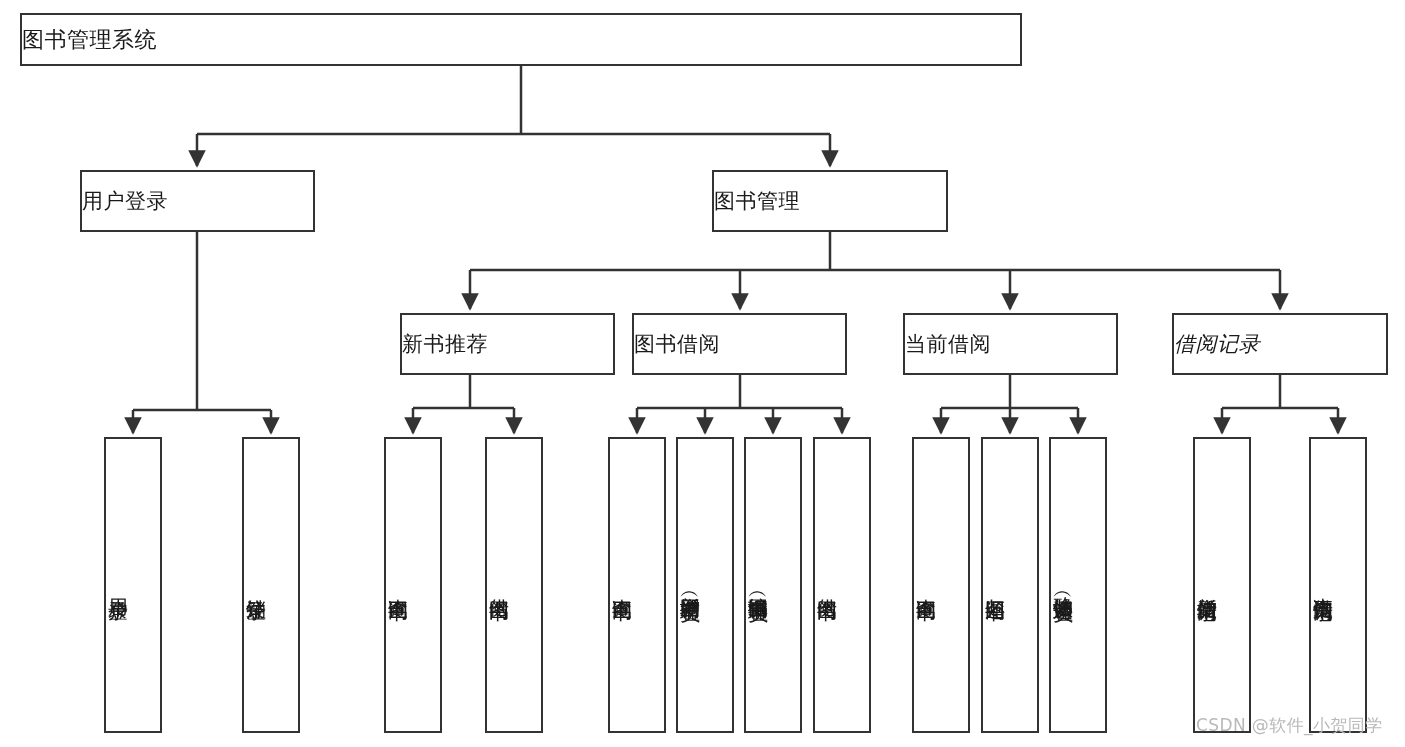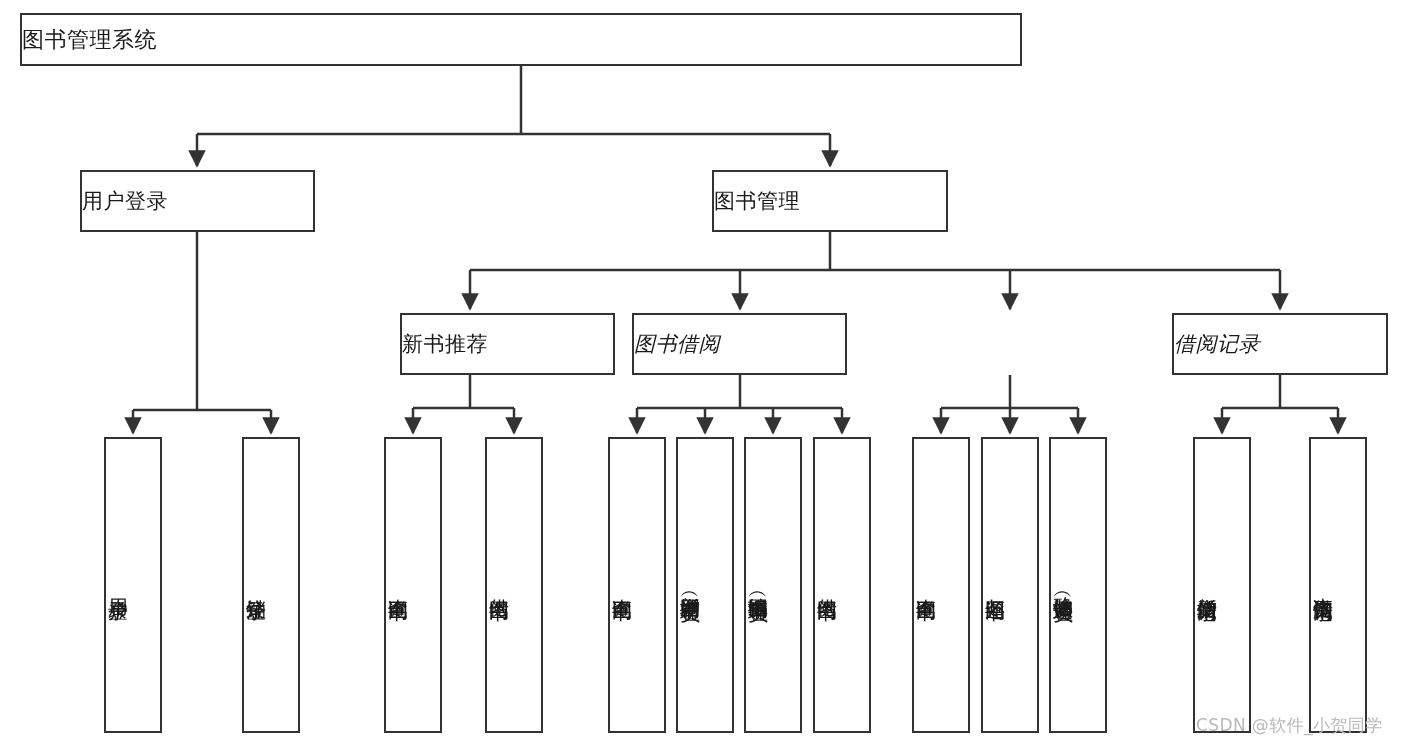--- a/index.html
+++ b/index.html
@@ -131,22 +131,25 @@
   <div class="node" style="left:80px; top:170px; width:235px; height:62px;">
     <span class="node-label">用户登录</span>
   </div>
   <div class="node" style="left:712px; top:170px; width:236px; height:62px;">
     <span class="node-label">图书管理</span>
   </div>
 
   <div class="node" style="left:356px; top:313px; width:215px; height:62px;margin-left:44px;">
     <span class="node-label">新书推荐</span>
   </div>
-  <div class="node" style="left:632px; top:313px; width:215px; height:62px;font-style:italic;">
+  <div class="node" style="left:632px; top:313px; width:215px; height:62px;">
     <span class="node-label">图书借阅</span>
+  </div>
+  <div class="node" style="left:903px; top:313px; width:215px; height:62px;">
+    <span class="node-label">当前借阅</span>
   </div>
   <div class="node" style="left:1172px; top:313px; width:216px; height:62px;font-style:italic;">
     <span class="node-label">借阅记录</span>
   </div>
 
   <div class="node node-leaf" style="left:104px; top:437px; width:58px; height:296px;">
     <span class="node-label">用户登录</span>
   </div>
   <div class="node node-leaf" style="left:242px; top:437px; width:58px; height:296px;">
     <span class="node-label">注销登录</span>

